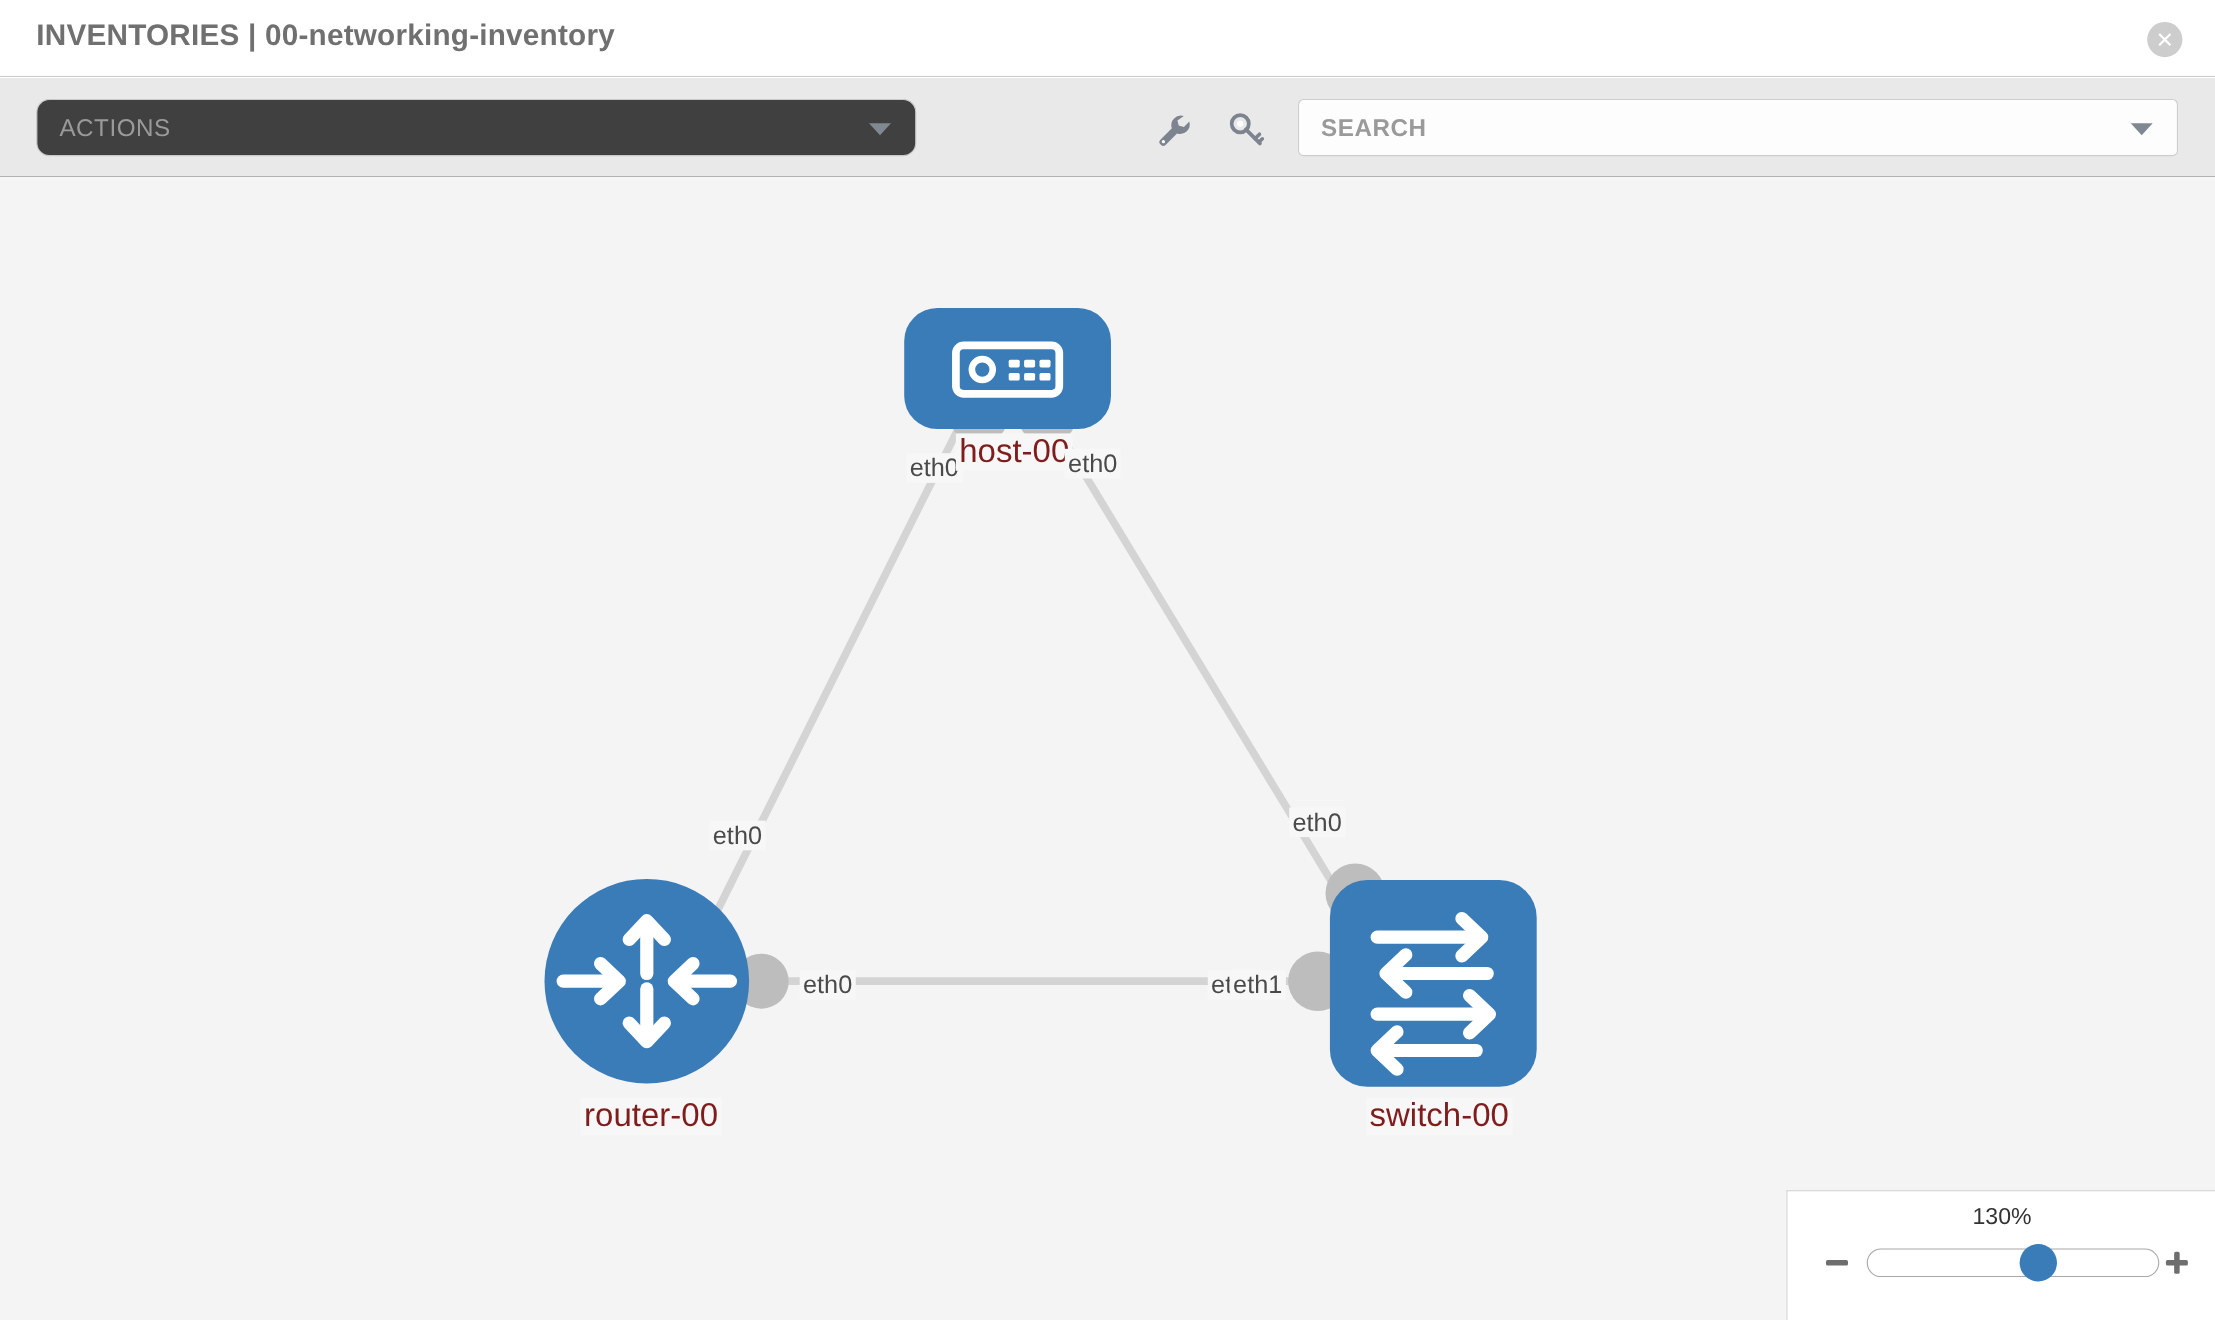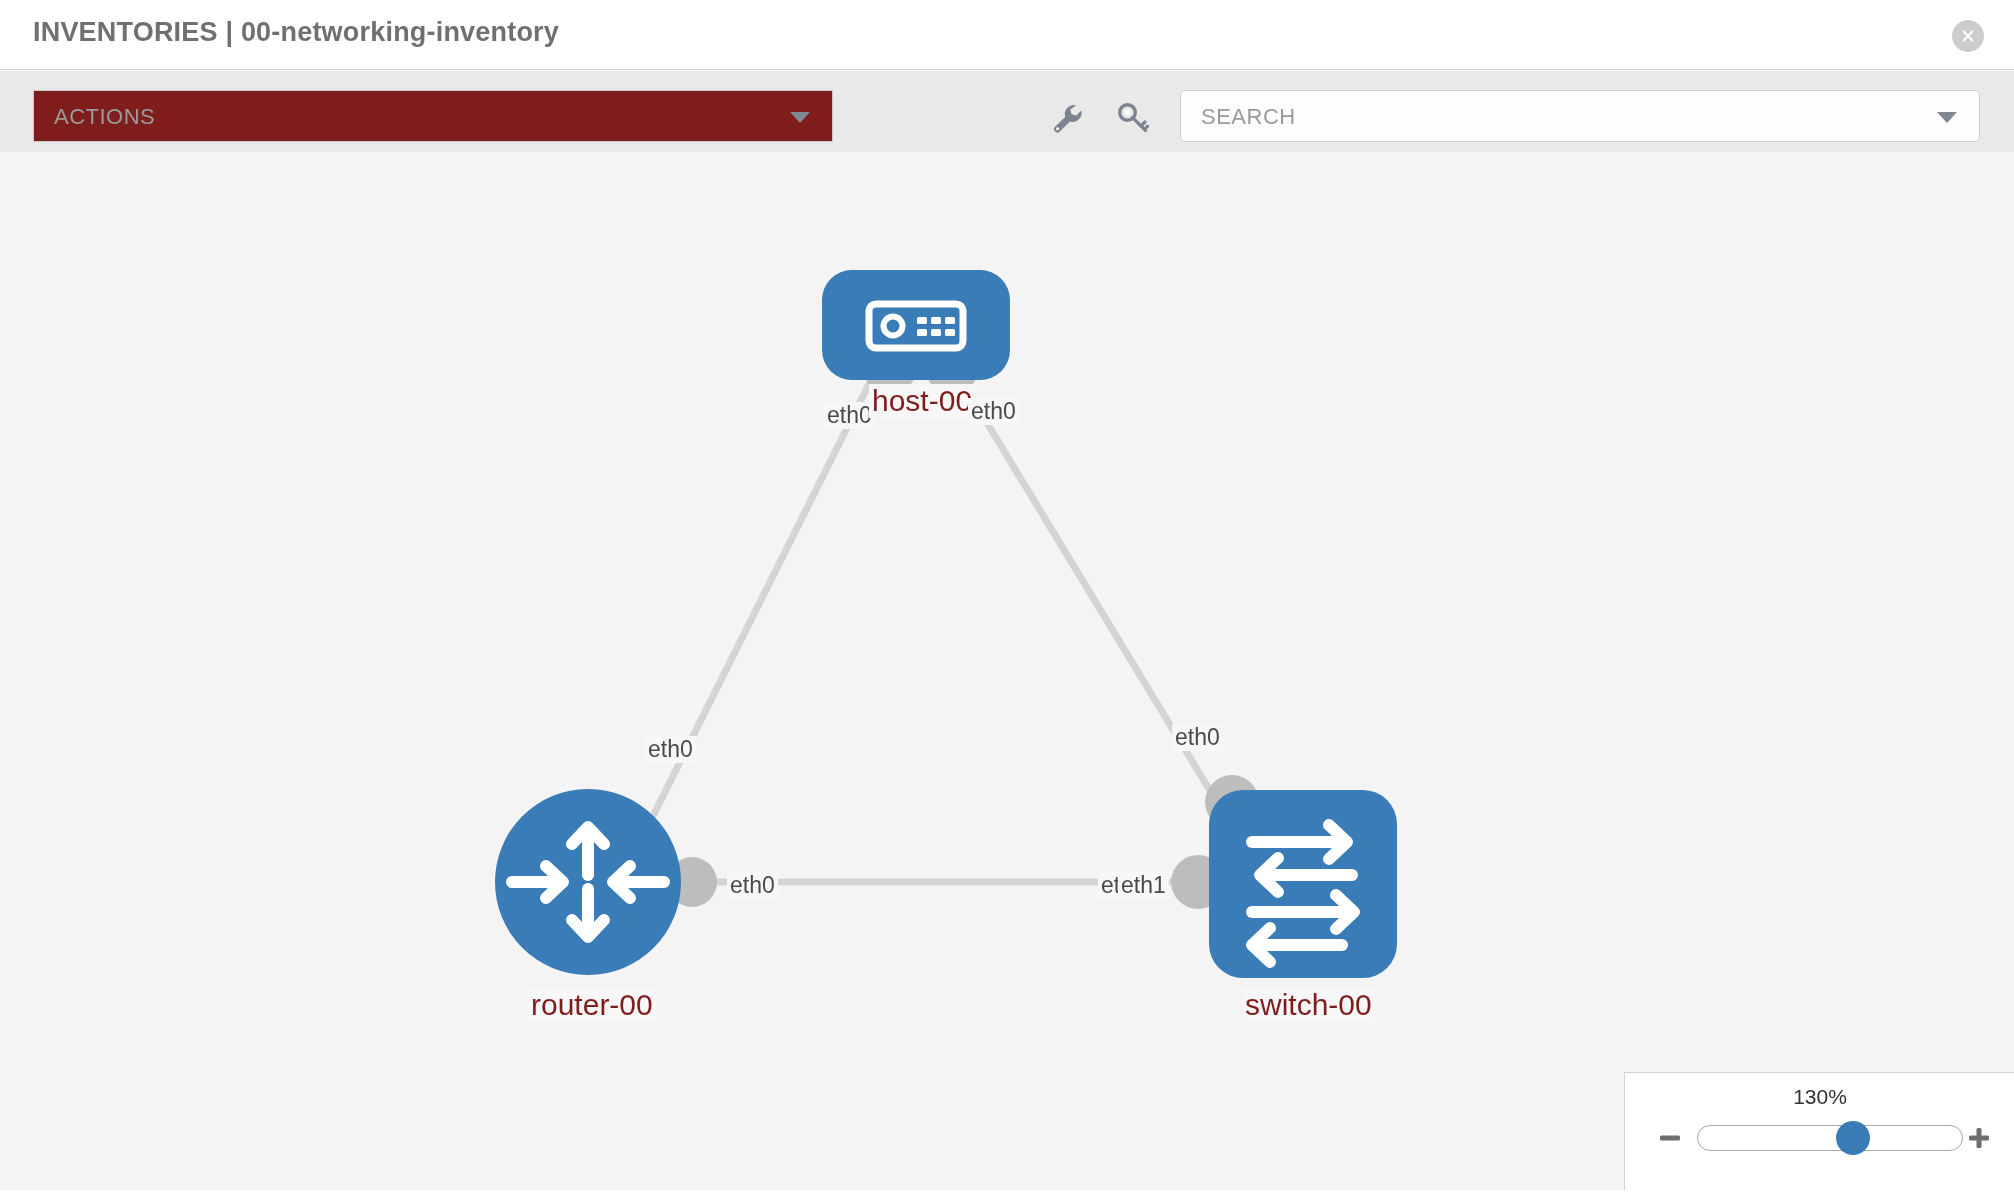--- a/index.html
+++ b/index.html
@@ -46,23 +46,23 @@
   
   .toolbar {
     position: absolute; left: 0; top: 71px;
     width: 2014px; height: 90px;
     background: #e9e9e9;
     border-bottom: 1px solid #b3b3b3;
   }
   .actions-select {
     position: absolute; left: 33px; top: 19px;
     width: 800px; height: 52px;
-    background: #7f1d1d;
+    background: #404040;
     border: 1px solid #c9c9c9;
-    border-radius: 0;
+    border-radius: 12px;
   }
   .actions-select .sel-label {
     position: absolute; left: 20px; top: 13px;
     font-size: 22px; color: #9a9a9a;
     letter-spacing: 0.5px;
   }
   .caret {
     position: absolute; right: 22px; top: 21px;
     width: 0; height: 0;
     border-left: 10px solid transparent;
@@ -82,25 +82,26 @@
     position: absolute; left: 1180px; top: 19px;
     width: 800px; height: 52px;
     background: #fdfdfd;
     border: 1px solid #cdcdcd;
     border-radius: 5px;
   }
   .search-select .sel-label {
     position: absolute; left: 20px; top: 13px;
     font-size: 22px; color: #9a9a9a;
     letter-spacing: 0.5px;
+    font-weight: bold;
   }
 
   
   .canvas {
-    position: absolute; left: 0; top: 152px;
+    position: absolute; left: 0; top: 162px;
     width: 2014px; height: 1038px;
     background: #f4f4f4;
     overflow: hidden;
   }
   .topology-svg {
     position: absolute; left: 0; top: 0;
     width: 2014px; height: 1038px;
     display: block;
   }
 

